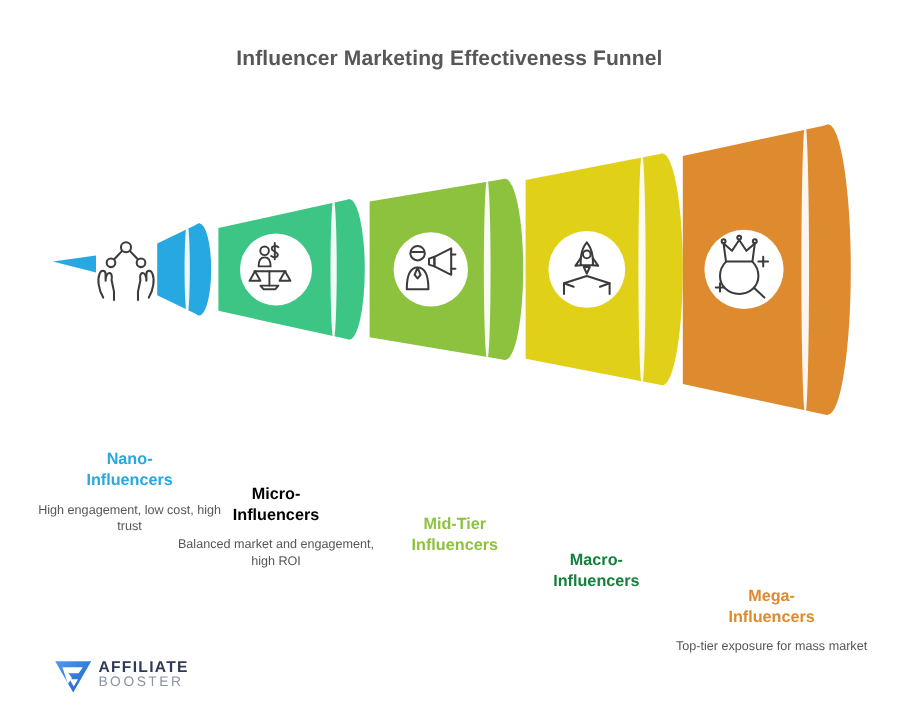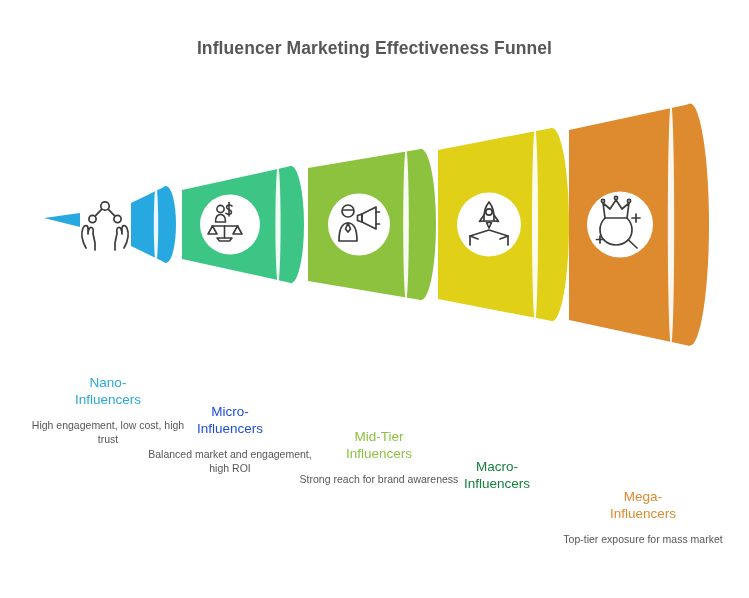--- a/index.html
+++ b/index.html
@@ -37,21 +37,21 @@
     width: 749px;
     height: 598px;
   }
   .label-block {
     position: absolute;
     text-align: center;
     width: 170px;
   }
   .label-title {
     font-size: 13.5px;
-    font-weight: normal;
+    font-weight: bold;
     line-height: 1.28;
     margin: 0 0 9px 0;
     text-align: center;
   }
   .label-desc {
     font-size: 10.5px;
     color: #555759;
     line-height: 1.38;
     margin: 0;
   }
@@ -195,44 +195,60 @@
 
   <div class="label-block" style="left: 23px; top: 374px;">
     <div class="label-title" style="color:#28a8e0;">
       <span>Nano-</span><br>
       <span>Influencers</span>
     </div>
     <div class="label-desc">High engagement, low cost, high trust</div>
   </div>
 
   <div class="label-block" style="left: 145px; top: 403px;">
-    <div class="label-title" style="color:#1d4ed8;">
+    <div class="label-title" style="color:#000000;">
       <span>Micro-</span><br>
       <span>Influencers</span>
     </div>
     <div class="label-desc">Balanced market and engagement, high ROI</div>
   </div>
 
   <div class="label-block" style="left: 294px; top: 428px;">
     <div class="label-title" style="color:#8dc23f;">
       <span>Mid-Tier</span><br>
       <span>Influencers</span>
     </div>
-    <div class="label-desc">Strong reach for brand awareness</div>
   </div>
 
   <div class="label-block" style="left: 412px; top: 458px;">
     <div class="label-title" style="color:#15803d;">
       <span>Macro-</span><br>
       <span>Influencers</span>
     </div>
   </div>
 
   <div class="label-block" style="left: 545px; top: 488px; margin-left: 13px;">
     <div class="label-title" style="color:#de8a2e;">
       <span>Mega-</span><br>
       <span>Influencers</span>
     </div>
     <div class="label-desc">Top-tier exposure for mass market</div>
   </div>
 
+  <div id="logo-mark">
+    <svg width="34" height="32" viewBox="0 0 34 32">
+      <defs>
+        <linearGradient id="lgGrad" x1="0" y1="0" x2="1" y2="1">
+          <stop offset="0%" stop-color="#4f9bf0"></stop>
+          <stop offset="100%" stop-color="#1e5fc4"></stop>
+        </linearGradient>
+      </defs>
+      <path d="M 2,4 L 32,4 L 17,30 Z" fill="url(#lgGrad)"></path>
+      <path d="M 8,9 L 25,9 L 21.5,14 L 13,14 L 16,18 L 12.5,23 Z" fill="#ffffff"></path>
+      <path d="M 14,19 L 21,19 L 17.5,25 Z" fill="#ffffff"></path>
+    </svg>
+    <div class="logo-text-wrap">
+      <span class="logo-line1">AFFILIATE</span>
+      <span class="logo-line2">BOOSTER</span>
+    </div>
+  </div>
 
 </div>
 
 </body></html>

